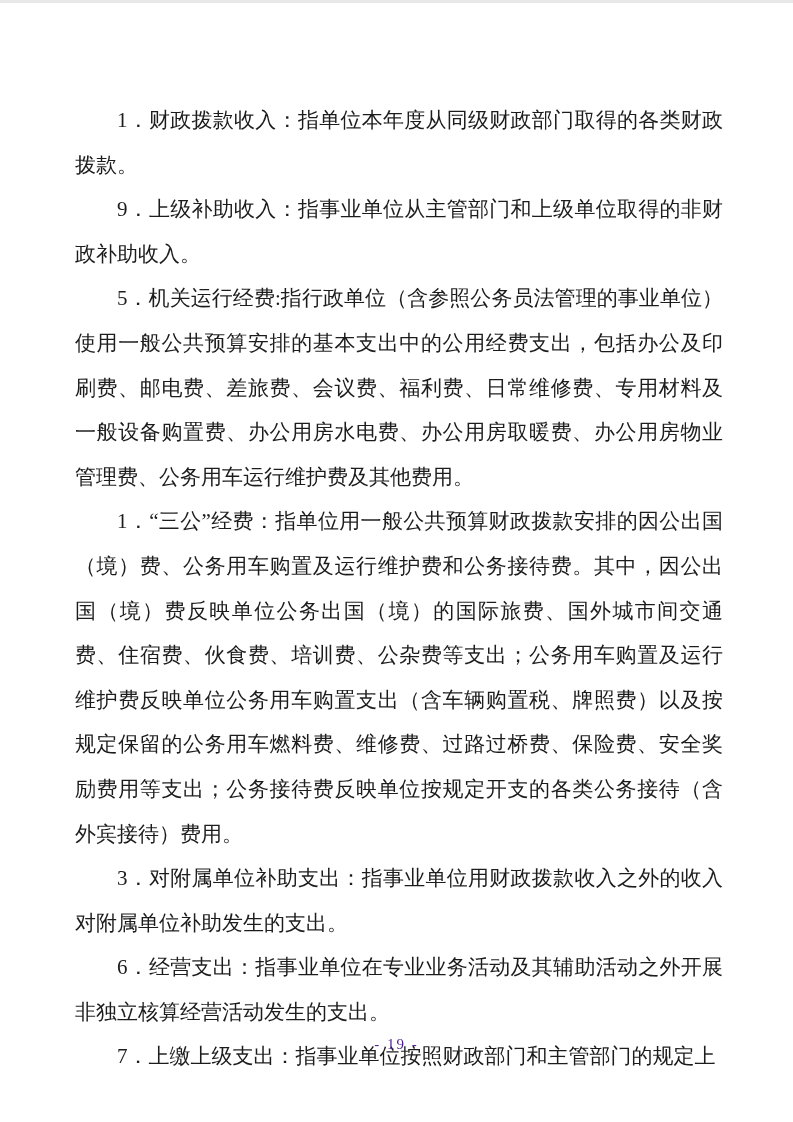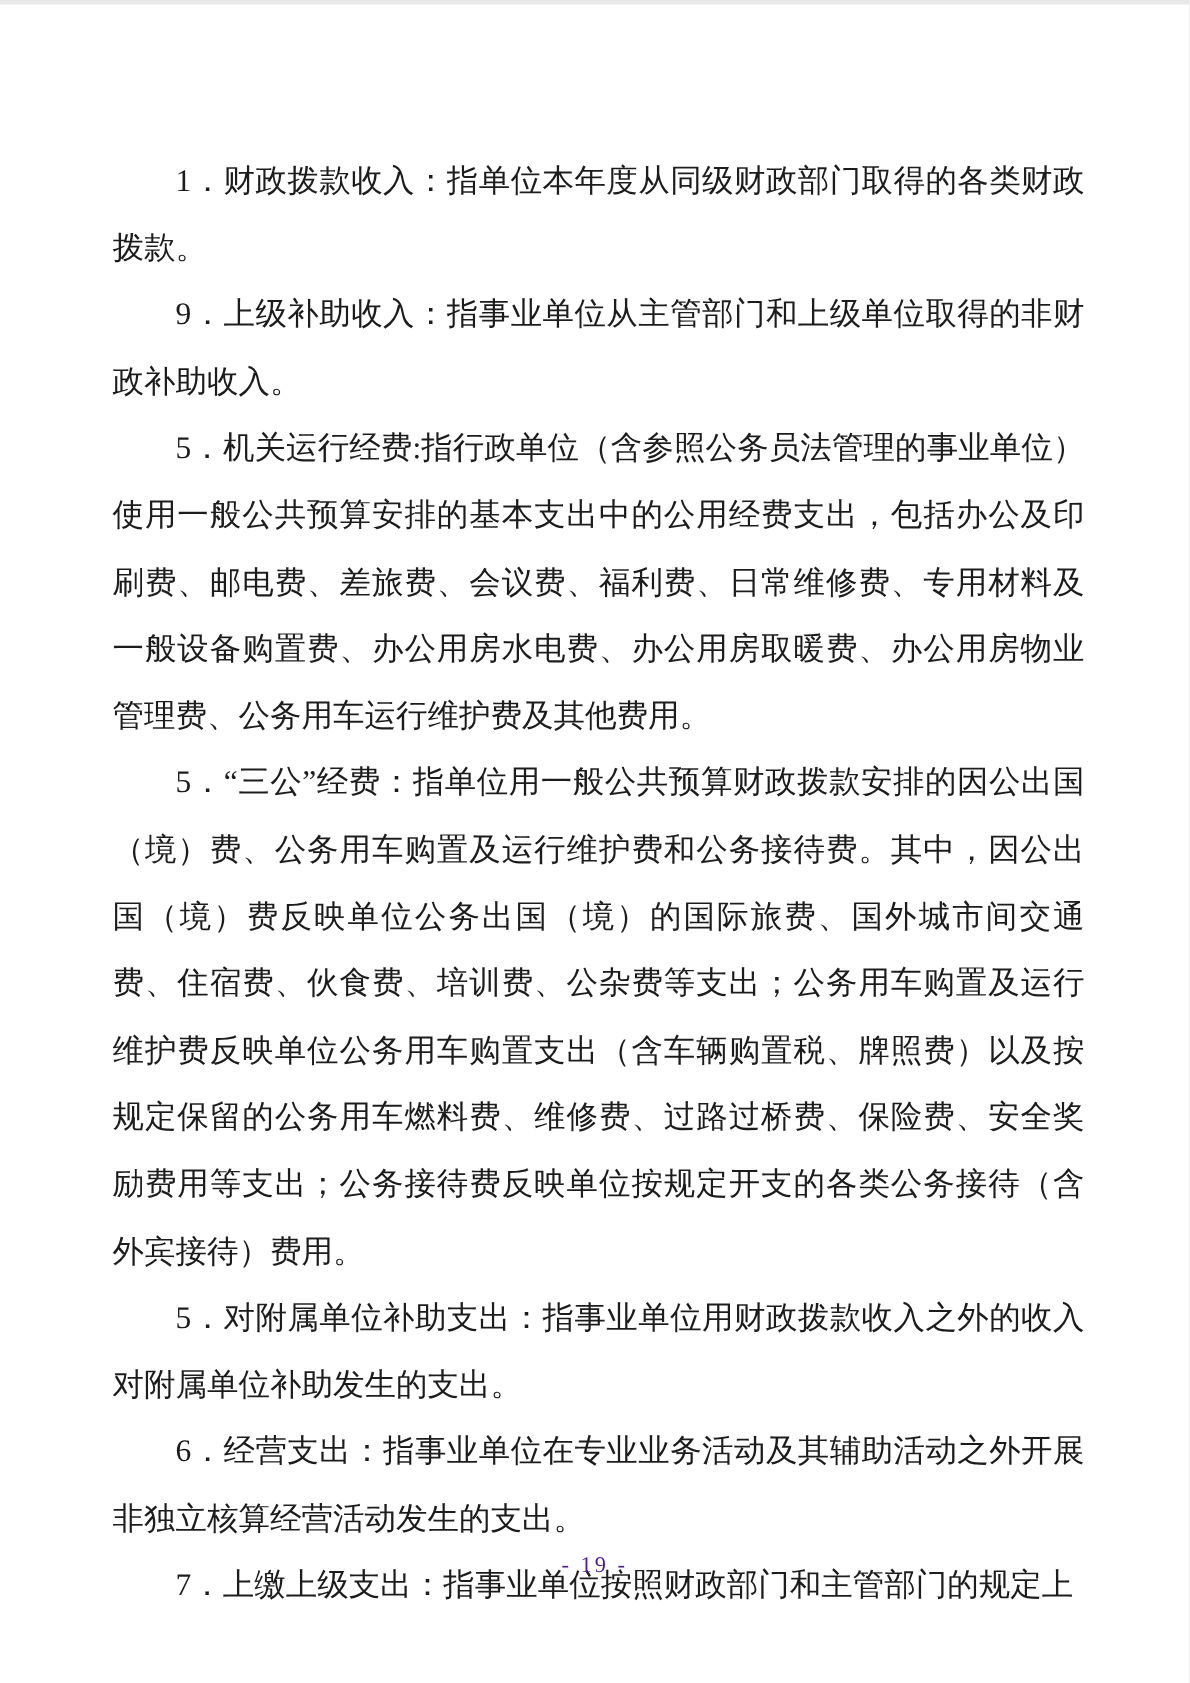--- a/index.html
+++ b/index.html
@@ -44,19 +44,19 @@
   }
 </style>
 </head>
 <body>
 
 <div class="page">
   <div class="content">
     <p>1．财政拨款收入：指单位本年度从同级财政部门取得的各类财政拨款。</p>
     <p>9．上级补助收入：指事业单位从主管部门和上级单位取得的非财政补助收入。</p>
     <p>5．机关运行经费:指行政单位（含参照公务员法管理的事业单位）使用一般公共预算安排的基本支出中的公用经费支出，包括办公及印刷费、邮电费、差旅费、会议费、福利费、日常维修费、专用材料及一般设备购置费、办公用房水电费、办公用房取暖费、办公用房物业管理费、公务用车运行维护费及其他费用。</p>
-    <p>5．“三公”经费：指单位用一般公共预算财政拨款安排的因公出国（境）费、公务用车购置及运行维护费和公务接待费。其中，因公出国（境）费反映单位公务出国（境）的国际旅费、国外城市间交通费、住宿费、伙食费、培训费、公杂费等支出；公务用车购置及运行维护费反映单位公务用车购置支出（含车辆购置税、牌照费）以及按规定保留的公务用车燃料费、维修费、过路过桥费、保险费、安全奖励费用等支出；公务接待费反映单位按规定开支的各类公务接待（含外宾接待）费用。</p>
-    <p>5．对附属单位补助支出：指事业单位用财政拨款收入之外的收入对附属单位补助发生的支出。</p>
+    <p>1．“三公”经费：指单位用一般公共预算财政拨款安排的因公出国（境）费、公务用车购置及运行维护费和公务接待费。其中，因公出国（境）费反映单位公务出国（境）的国际旅费、国外城市间交通费、住宿费、伙食费、培训费、公杂费等支出；公务用车购置及运行维护费反映单位公务用车购置支出（含车辆购置税、牌照费）以及按规定保留的公务用车燃料费、维修费、过路过桥费、保险费、安全奖励费用等支出；公务接待费反映单位按规定开支的各类公务接待（含外宾接待）费用。</p>
+    <p>3．对附属单位补助支出：指事业单位用财政拨款收入之外的收入对附属单位补助发生的支出。</p>
     <p>6．经营支出：指事业单位在专业业务活动及其辅助活动之外开展非独立核算经营活动发生的支出。</p>
     <p>7．上缴上级支出：指事业单位按照财政部门和主管部门的规定上</p>
   </div>
   <div class="footer">- 19 -</div>
 </div>
 
 </body></html>

